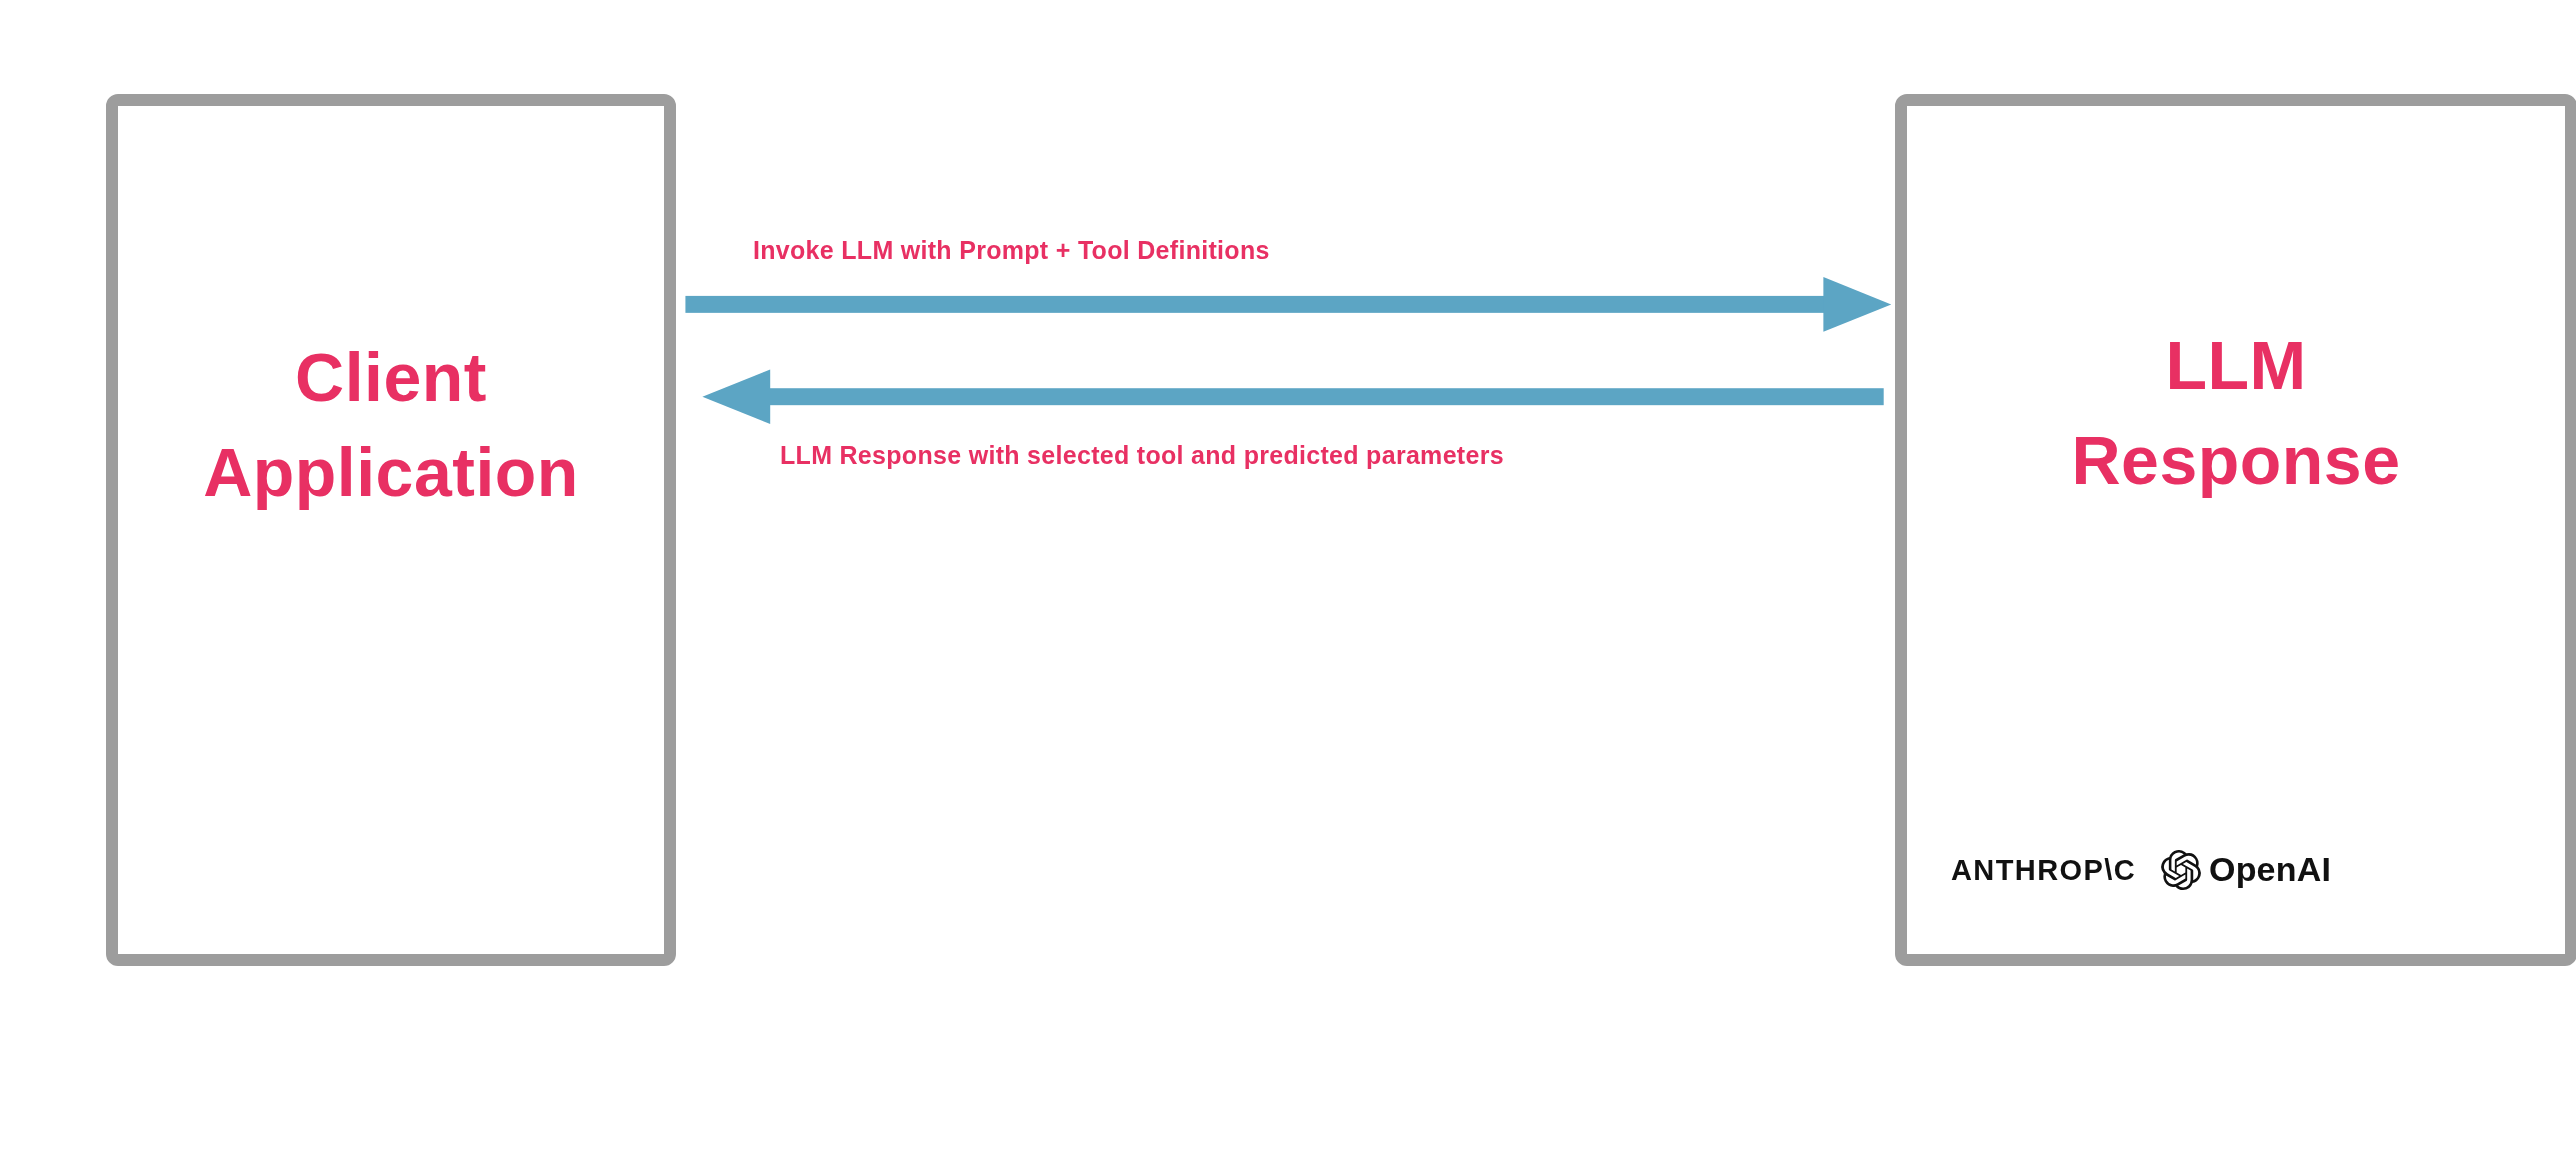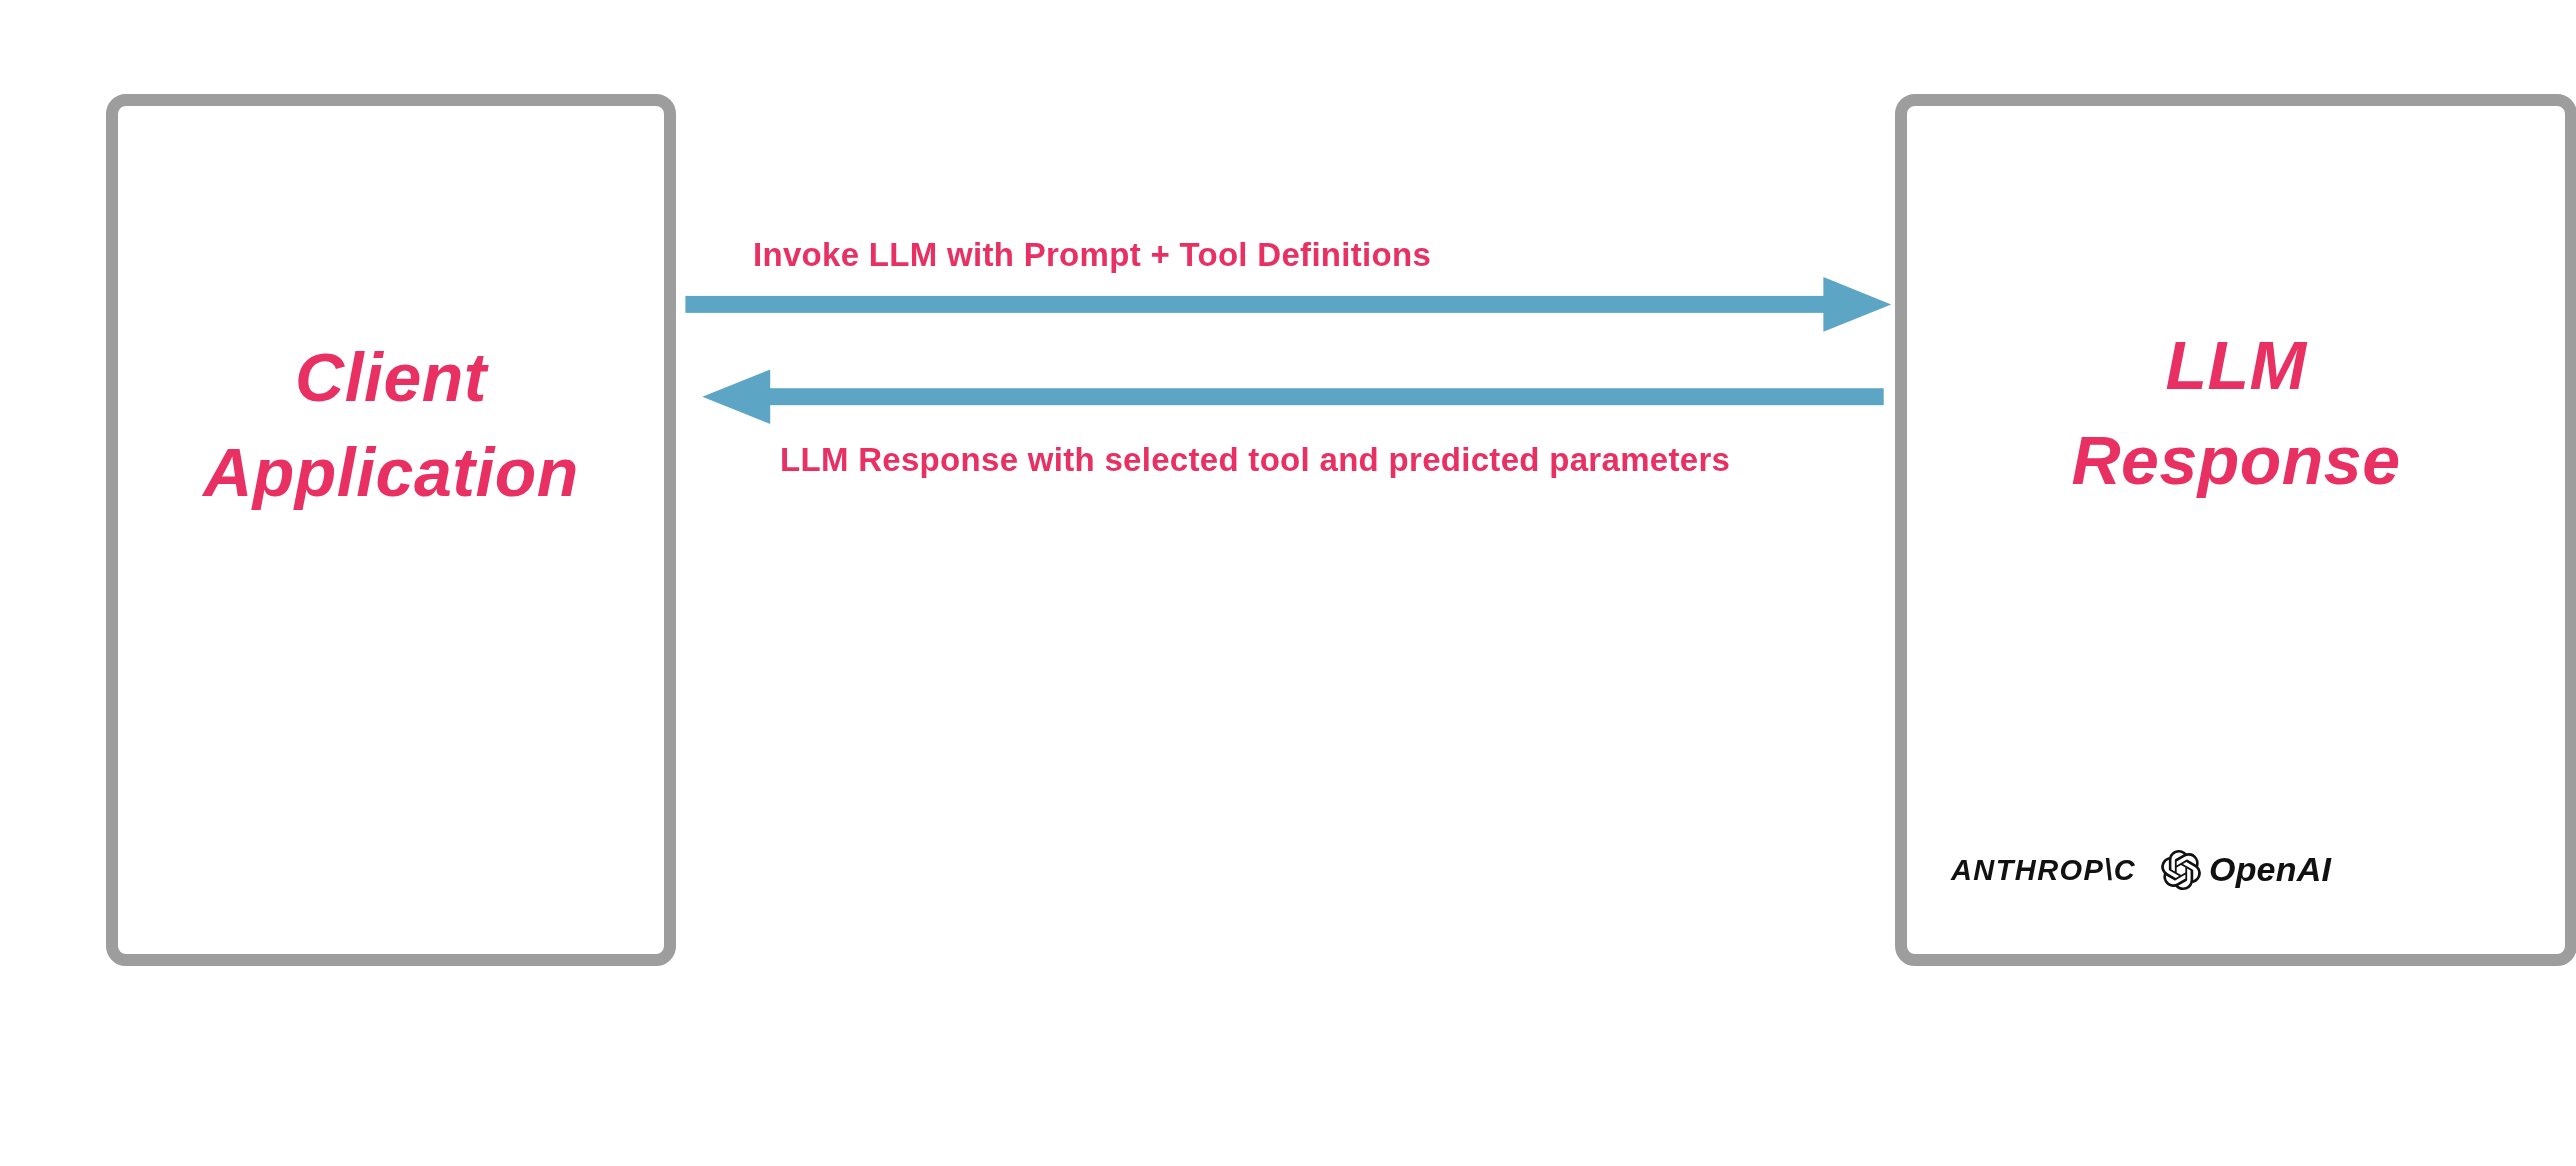--- a/index.html
+++ b/index.html
@@ -17,22 +17,21 @@
     background: #ffffff;
   }
 
   
   .node-box {
     position: absolute;
     top: 94px;
     height: 872px;
     background: #ffffff;
     border: 12.2px solid #9d9d9d;
-    border-radius: 20px;
-    font-style: italic;
+    border-radius: 12px;
   }
   .client-box  { left: 106px;  width: 570px; }
   .provider-box{ left: 1895px; width: 682px; }
 
   .box-title {
     position: absolute;
     top: 224px;
     left: 0;
     width: 100%;
     text-align: center;
@@ -50,21 +49,21 @@
     left: 676px;
     top: 94px;
     width: 1219px;
     height: 872px;
   }
 
   
   .arrow-label {
     position: absolute;
     color: #e83063;
-    font-size: 33px;
+    font-size: 25px;
     font-weight: bold;
     white-space: nowrap;
     letter-spacing: 0.3px;
   }
   .request-label  { left: 753px; top: 236px; }
   .response-label { left: 780px; top: 421px; margin-top: 20px; }
 
   
   .logo-stack {
     position: absolute;

